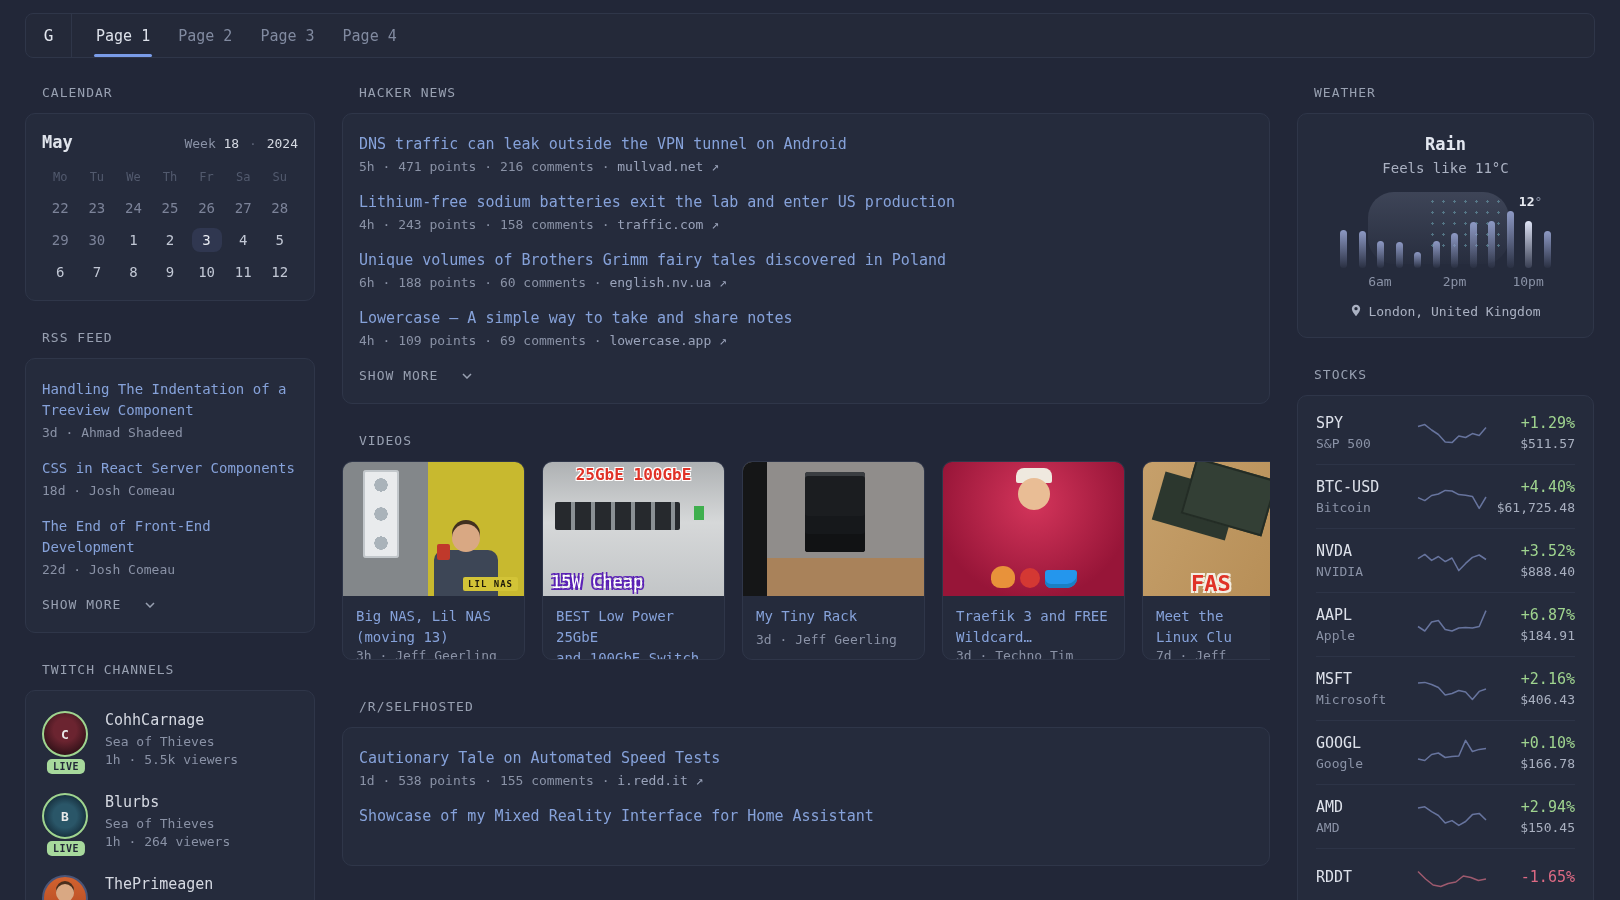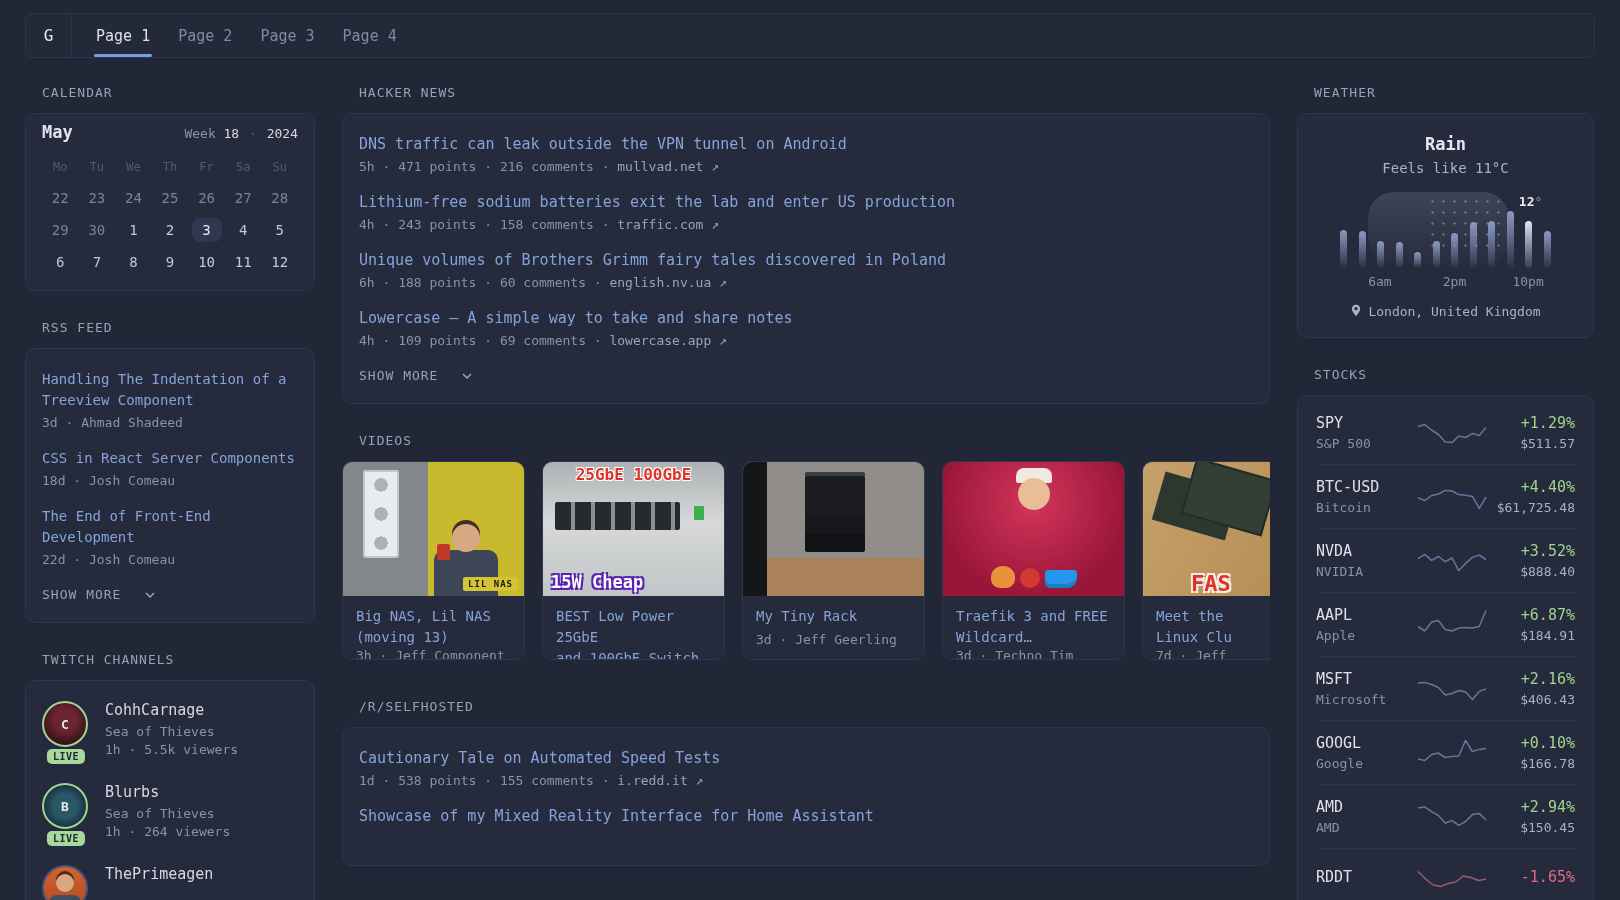--- a/index.html
+++ b/index.html
@@ -24,21 +24,21 @@
              height:3px; border-radius:2px; background:#7a9ce8; }
 
   
   .cols { display:grid; grid-template-columns:290px 928px 297px; gap:27px; margin-top:27px; }
   .sec-title { font-size:13px; color:#98a0b1; letter-spacing:1px; margin:0 0 13px 17px;
                white-space:nowrap; }
   .card { background:#252b3c; border:1px solid #2f3649; border-radius:10px; }
   .gap-top { margin-top:29px; }
 
   
-  .cal { padding:8px 16px 16px; }
+  .cal { padding:18px 16px 16px; }
   .cal-head { display:flex; justify-content:space-between; align-items:baseline; }
   .cal-month { font-size:17px; font-weight:bold; color:#e0e4ec; }
   .cal-week { font-size:13px; color:#8a92a6; }
   .cal-week b { color:#d5d9e2; font-weight:normal; }
   .cal-sep { color:#5b6275; padding:0 2px; }
   .cal-grid { display:grid; grid-template-columns:repeat(7,1fr); row-gap:8px;
               margin-top:18px; text-align:center; }
   .cal-wd { font-size:12px; color:#525a6e; margin-bottom:4px; }
   .cal-day { font-size:14px; color:#c2c8d5; height:24px; line-height:24px; }
   .cal-day.dim { color:#7c8399; }
@@ -105,21 +105,21 @@
   .t-switch { background:linear-gradient(180deg,#aeb1b3,#d6d8d9 45%,#c2c5c7); }
   .t-switch .t1 { position:absolute; top:3px; left:50%; transform:translateX(-50%);
       white-space:nowrap; font-size:16px; font-weight:bold; color:#e03227;
       text-shadow:-1px -1px 0 #fff,1px -1px 0 #fff,-1px 1px 0 #fff,1px 1px 0 #fff; }
   .t-switch .ports { position:absolute; top:40px; left:12px; right:44px; height:28px;
       background:repeating-linear-gradient(90deg,#26292d 0 16px,#8a9094 16px 20px);
       border-radius:2px; }
   .t-switch .led { position:absolute; right:20px; top:44px; width:10px; height:14px;
       background:#3faf4e; }
   .t-switch .t2 { position:absolute; bottom:4px; left:8px; white-space:nowrap;
-      font-size:17px; font-weight:bold; color:#fff;
+      font-size:17px; font-weight:normal; color:#fff;
       text-shadow:-2px -2px 0 #5b21b6,2px -2px 0 #5b21b6,-2px 2px 0 #5b21b6,2px 2px 0 #5b21b6; }
   .t-rack { background:linear-gradient(180deg,#908d8b 0 72%,#a9825a 72% 100%); }
   .t-rack .pillar { position:absolute; left:0; top:0; bottom:0; width:24px; background:#151617; }
   .t-rack .unit { position:absolute; left:62px; top:10px; width:60px; height:80px;
       background:#1b1d20; border-radius:3px;
       box-shadow:inset 0 4px 0 #3a3d41, inset 0 -18px 0 #111214, inset 0 -36px 0 #16181b; }
   .t-traefik { background:radial-gradient(circle at 50% 30%,#d4355b,#971538 75%); }
   .t-traefik .cap { position:absolute; top:6px; left:50%; transform:translateX(-50%);
       width:36px; height:15px; background:#efe9df; border-radius:8px 8px 2px 2px; }
   .t-traefik .head { position:absolute; top:16px; left:50%; transform:translateX(-50%);
@@ -340,21 +340,21 @@
             <div class="case"></div>
             <div class="person"></div>
             <div class="mug"></div>
             <div class="t-cap">LIL NAS</div>
           </div>
           <div class="vid-body">
             <div class="vid-title">
               <span>Big NAS, Lil NAS</span><br>
               <span>(moving 13)</span>
             </div>
-            <div class="vid-meta">3h · Jeff Component</div>
+            <div class="vid-meta">3h · Jeff Geerling</div>
           </div>
         </div>
 
         <div class="vid-card">
           <div class="thumb t-switch">
             <div class="t1">25GbE 100GbE</div>
             <div class="ports"></div>
             <div class="led"></div>
             <div class="t2">15W Cheap</div>
           </div>

